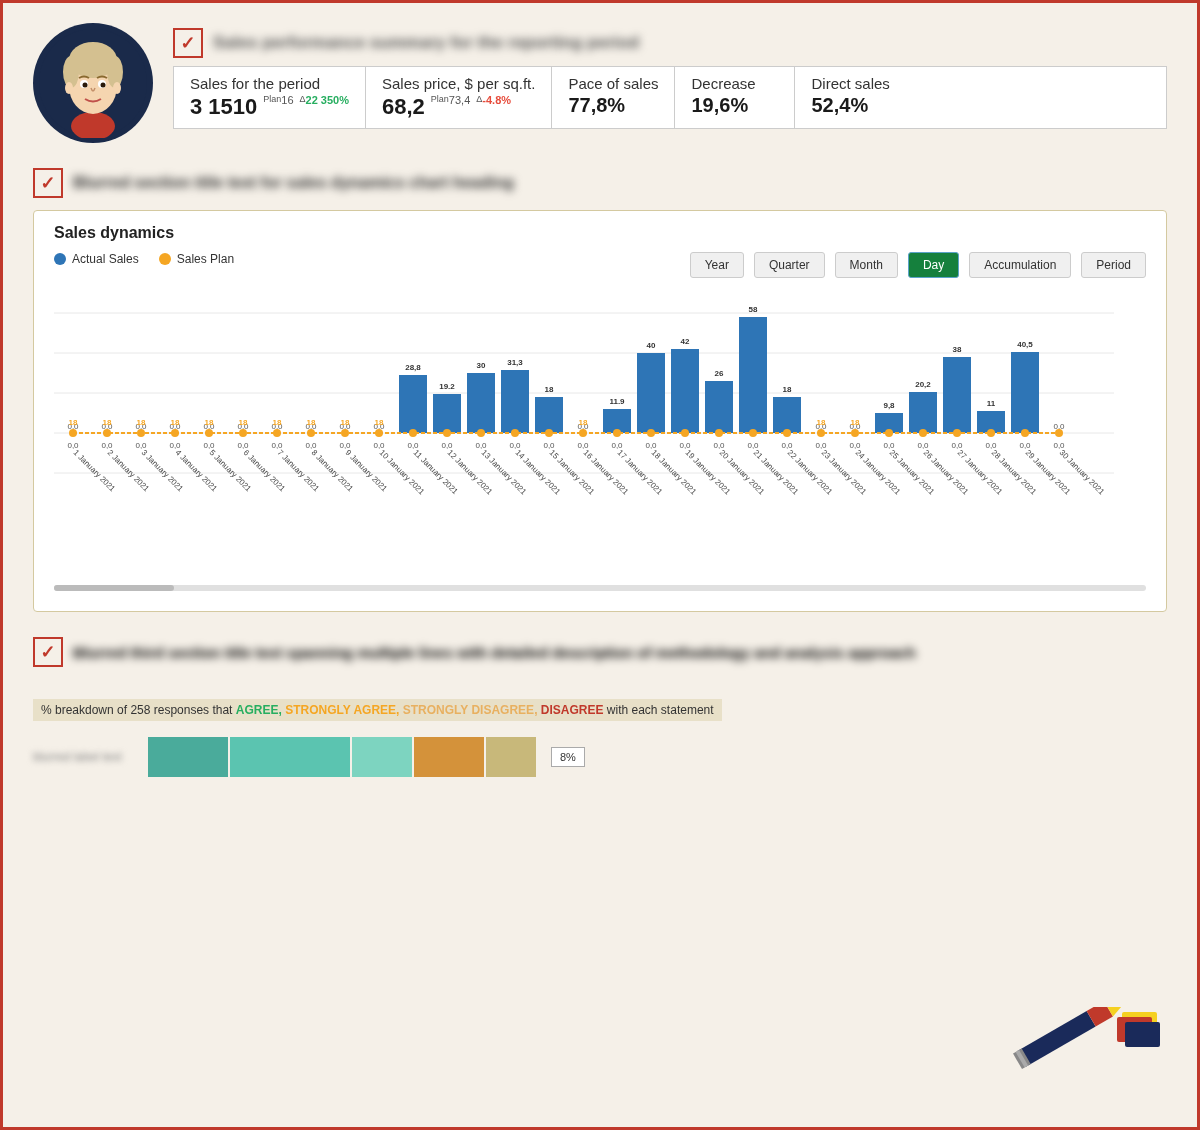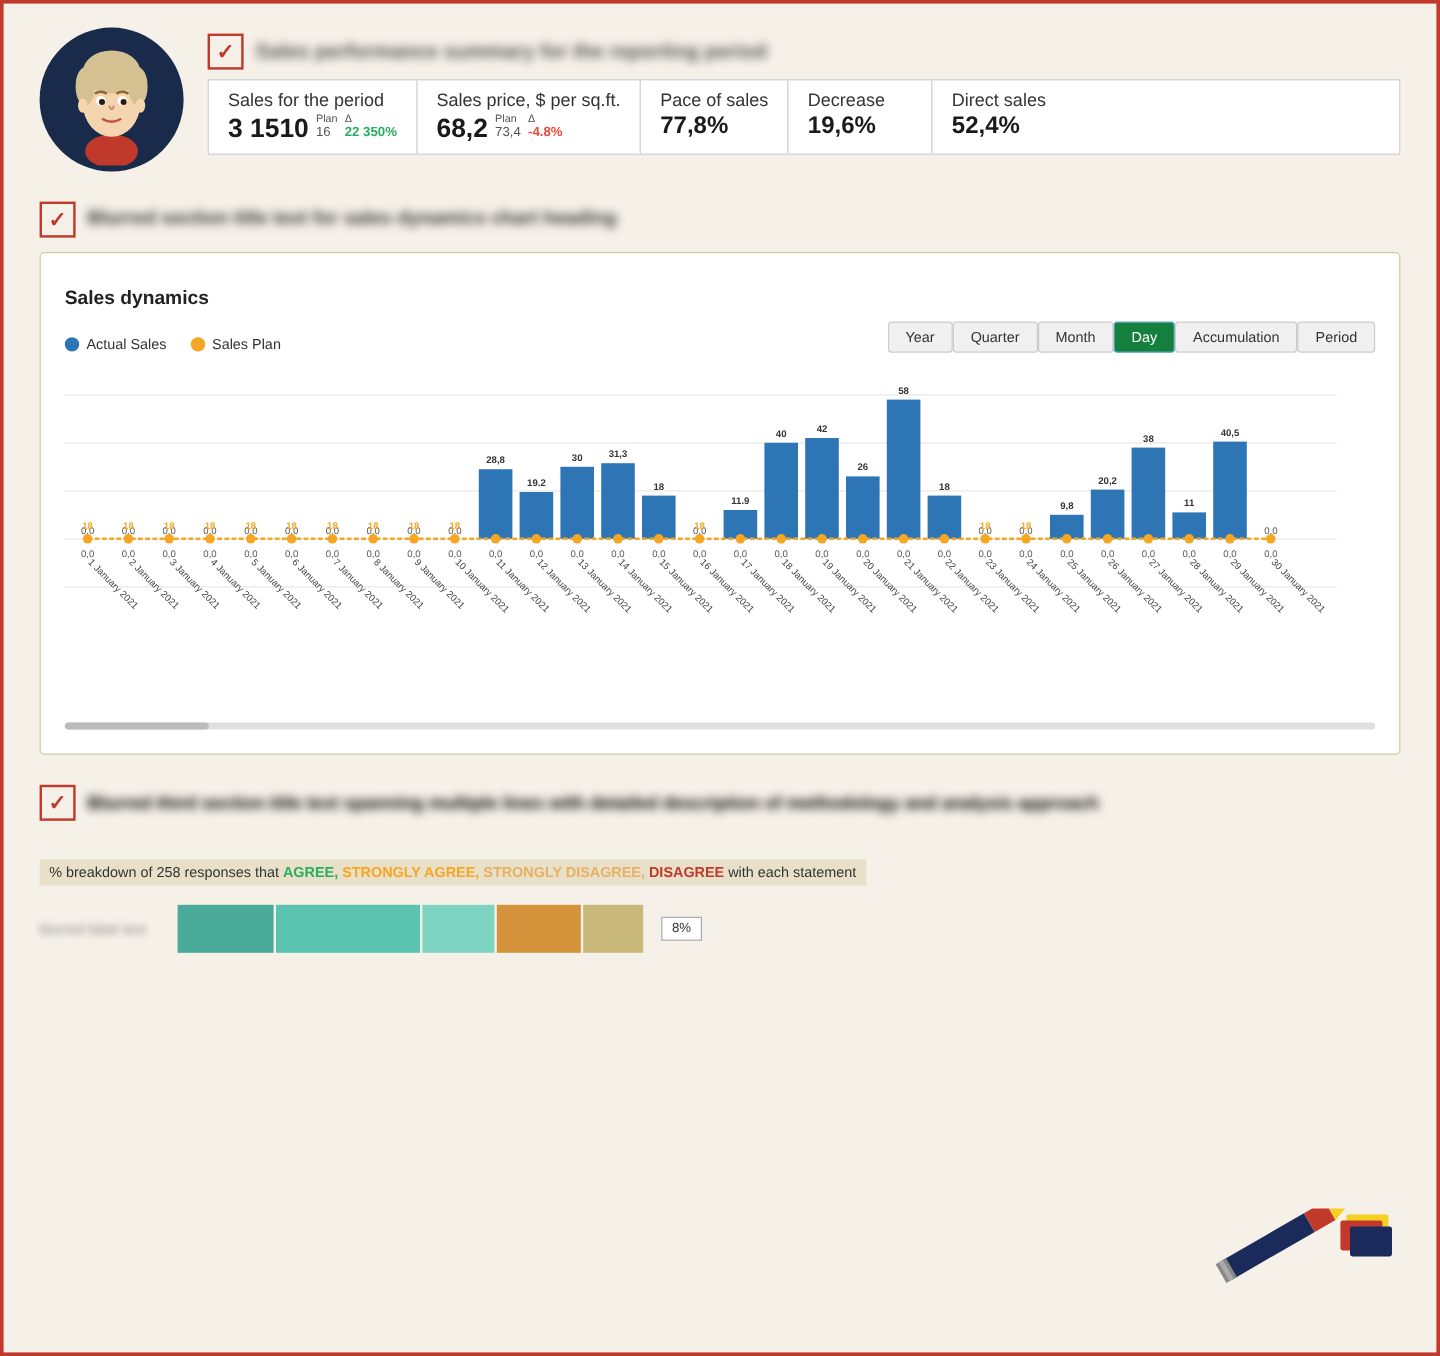--- a/index.html
+++ b/index.html
@@ -93,21 +93,21 @@
       align-items: flex-start;
       gap: 6px;
     }
     .stat-main {
       font-size: 22px;
       font-weight: bold;
       color: #1a1a1a;
     }
     .stat-sub {
       display: flex;
-      flex-direction: column;
+      flex-direction: row;
       align-items: flex-start;
     }
     .plan-label {
       font-size: 9px;
       color: #555;
     }
     .plan-value {
       font-size: 11px;
       color: #555;
     }
@@ -140,31 +140,31 @@
     }
     .section-title.blurred {
       filter: blur(4px);
     }
 
     
     .chart-container {
       background: white;
       border: 1px solid #d4c9a0;
       border-radius: 4px;
-      padding: 29px 20px 20px 20px;
+      padding: 13px 20px 20px 20px;
     }
     .chart-title {
       font-size: 16px;
       font-weight: bold;
       color: #222;
       margin-bottom: 10px;
     }
     .chart-controls {
       display: flex;
-      align-items: flex-end;
+      align-items: flex-start;
       justify-content: space-between;
       margin-bottom: 15px;
     }
     .legend {
       display: flex;
       gap: 20px;
     }
     .legend-item {
       display: flex;
       align-items: center;
@@ -174,21 +174,21 @@
     }
     .legend-dot {
       width: 12px;
       height: 12px;
       border-radius: 50%;
     }
     .dot-blue { background: #2e75b6; }
     .dot-orange { background: #f5a623; }
     .tab-group {
       display: flex;
-      gap: 0;
+      gap: 10px;
     }
     .tab-btn {
       padding: 5px 14px;
       font-size: 12px;
       border: 1px solid #ccc;
       background: #f0f0f0;
       cursor: pointer;
       border-radius: 3px;
       color: #333;
     }

